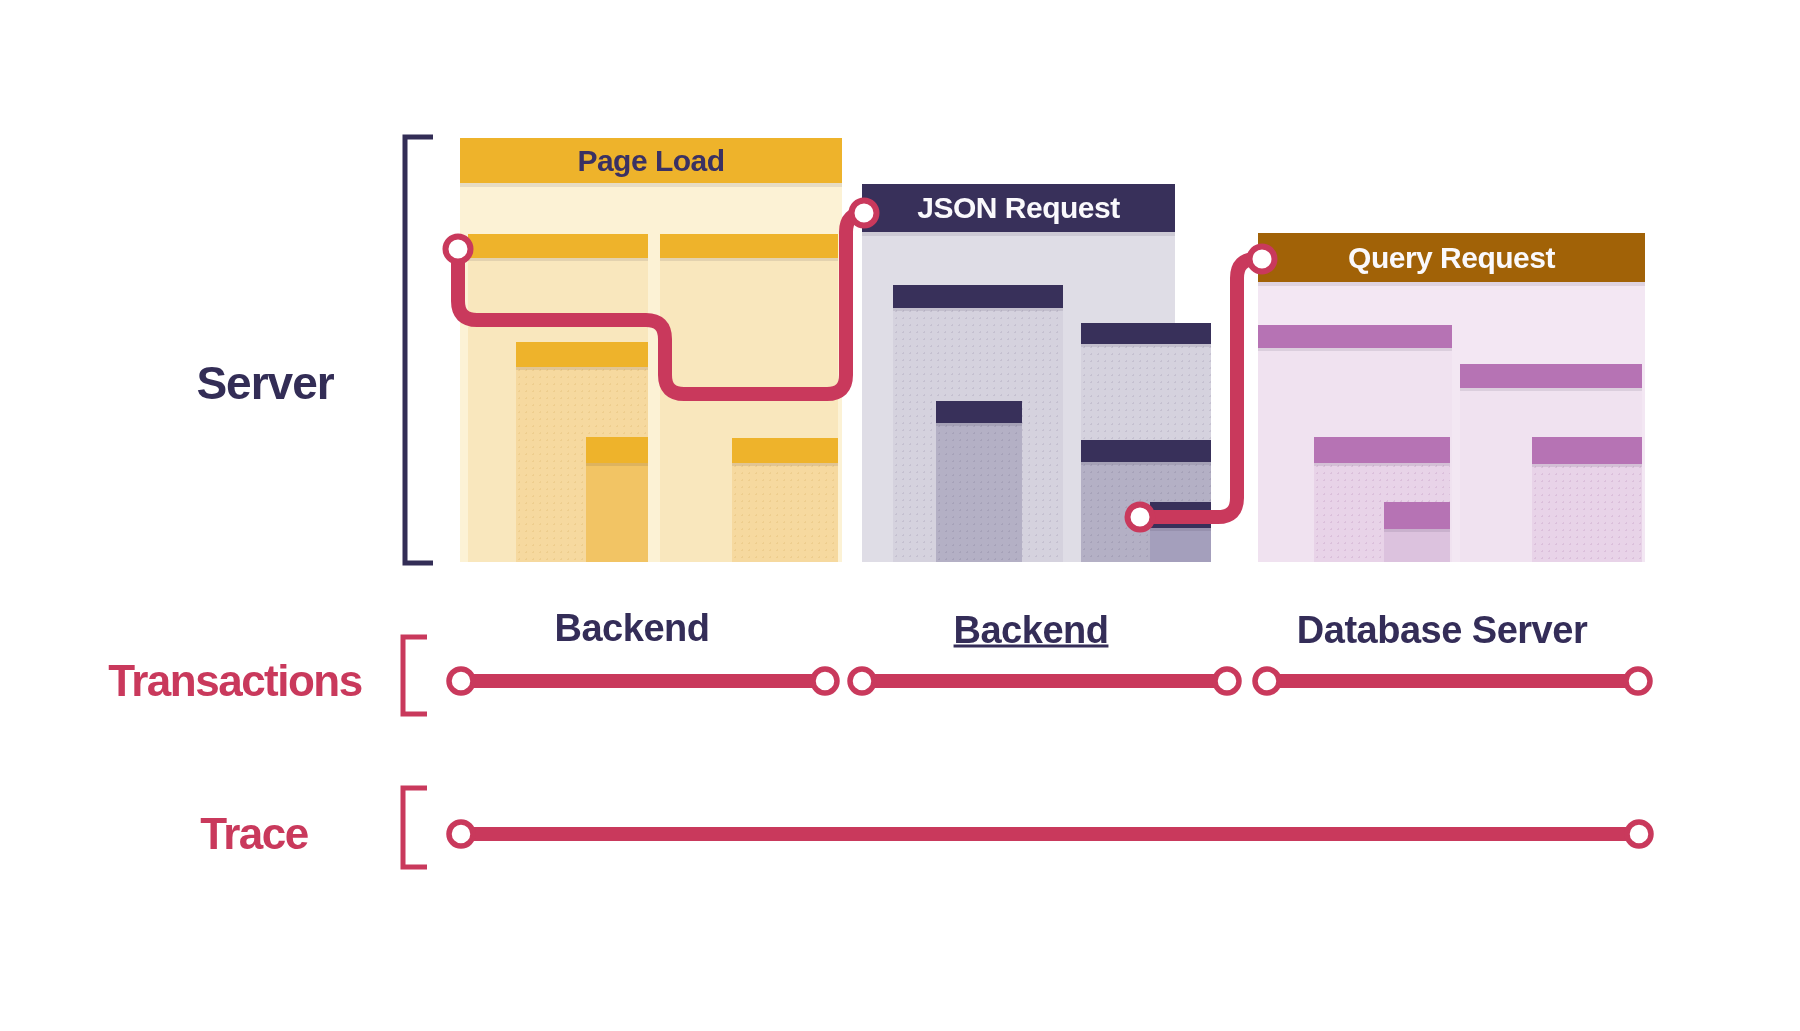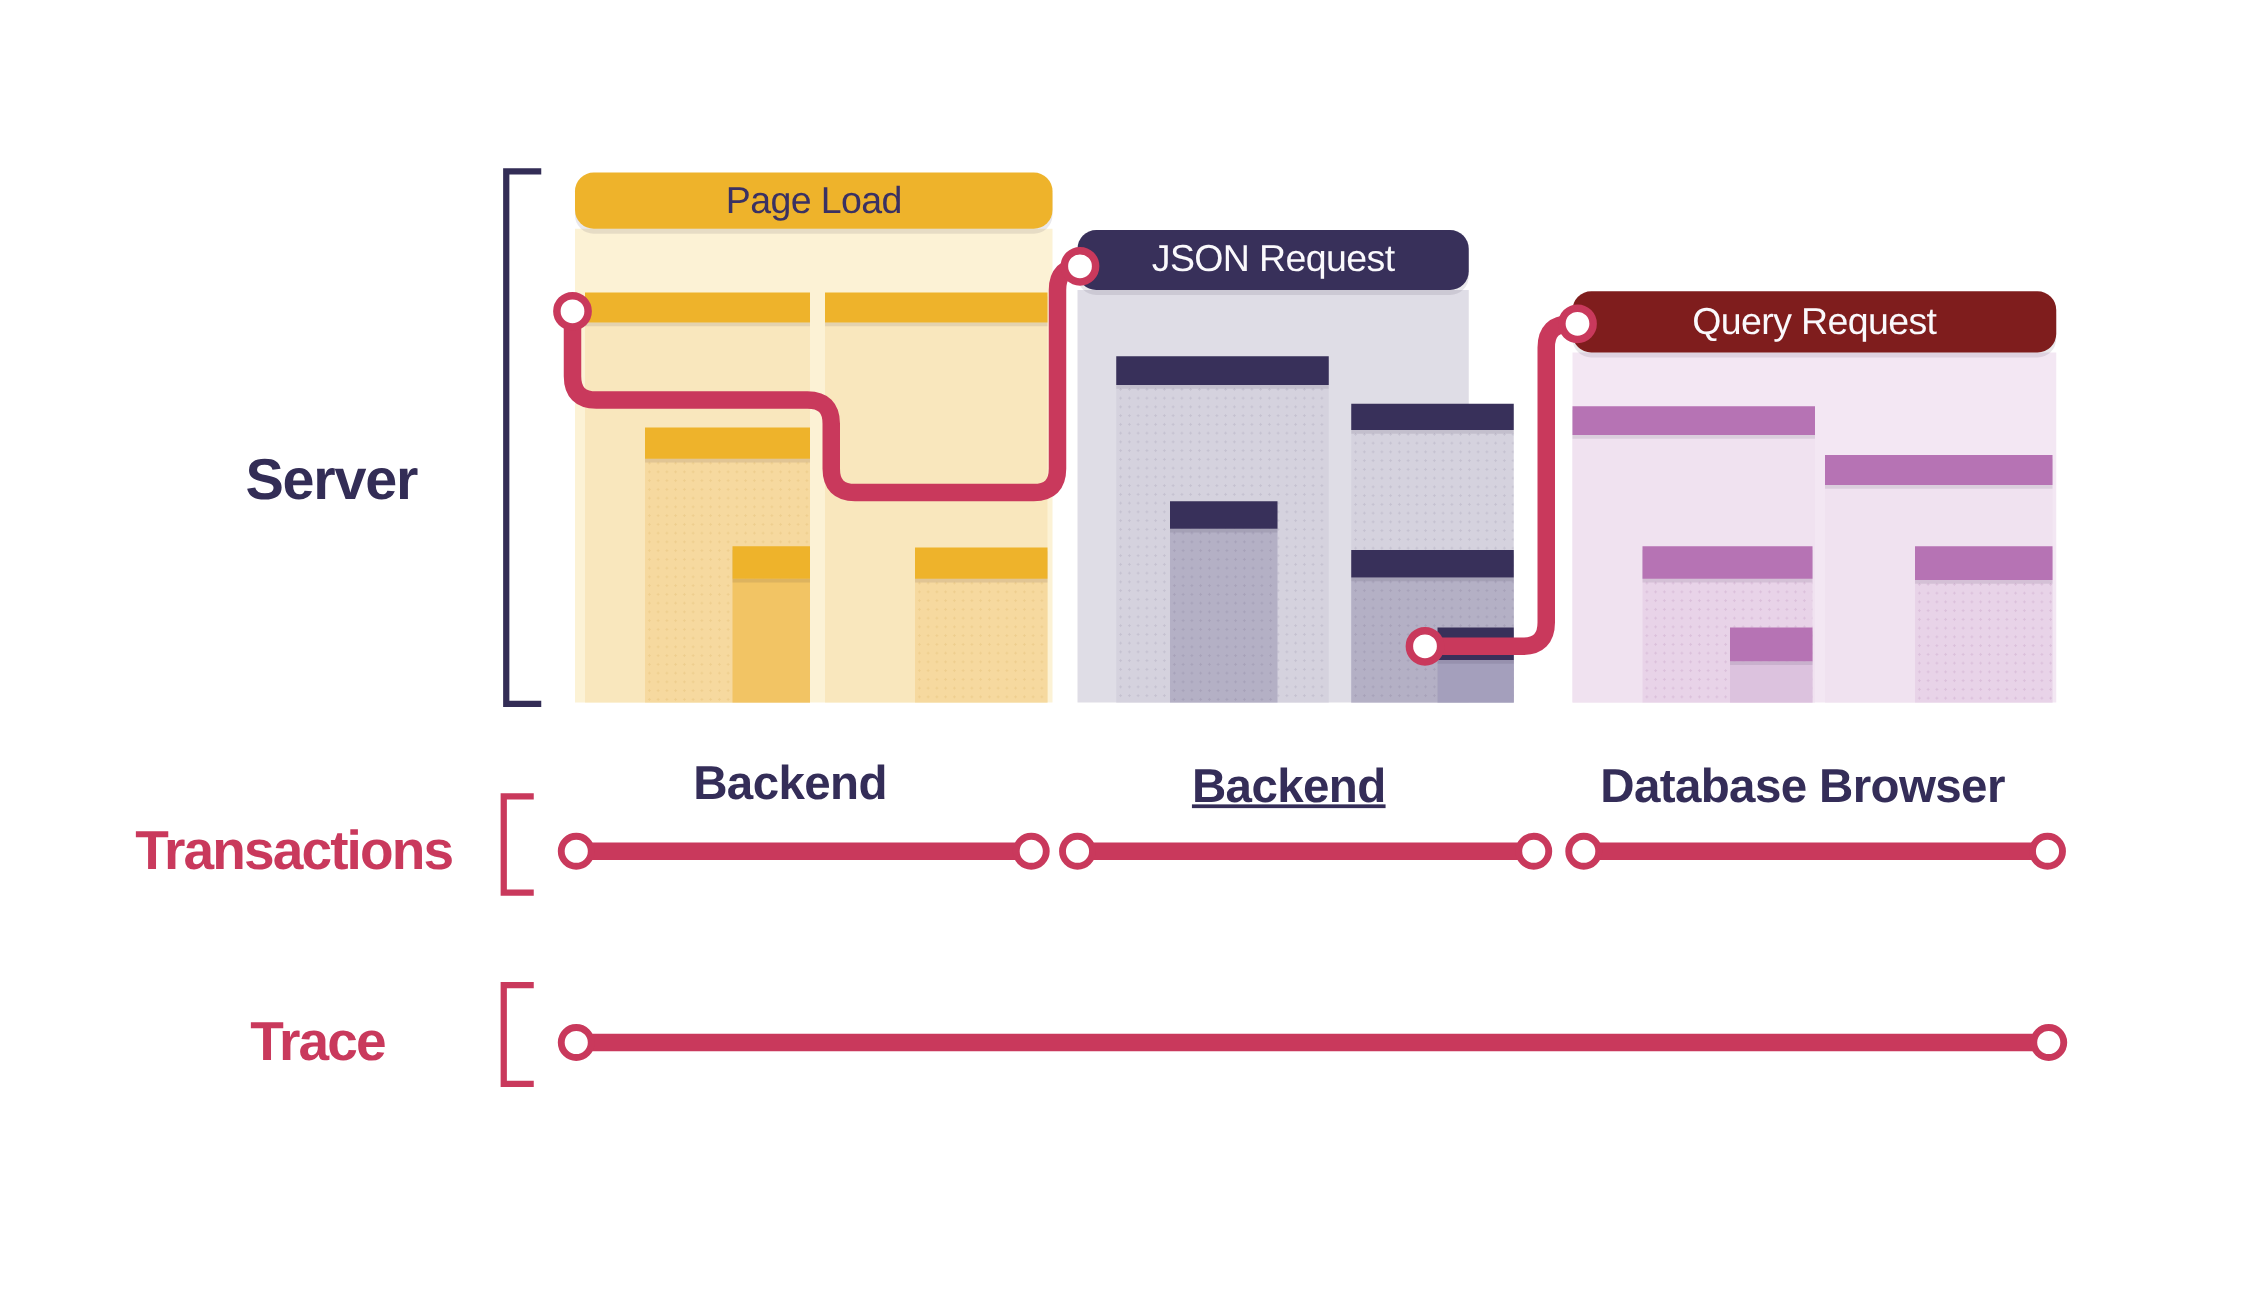--- a/index.html
+++ b/index.html
@@ -6,40 +6,39 @@
   .canvas{
     position:relative;width:1800px;height:1031px;background:#ffffff;overflow:hidden;
     font-family:"Liberation Sans", sans-serif;
   }
   
   .block{position:absolute;}
   .block-body{position:absolute;left:0;right:0;bottom:0;}
   .block-header{
     position:absolute;left:0;right:0;top:0;
     display:flex;align-items:center;justify-content:center;
-    font-weight:normal;font-size:30px;letter-spacing:-0.5px;
+    font-weight:bold;font-size:30px;letter-spacing:-0.5px;
     box-shadow:0 4px 0 rgba(40,25,60,0.10);
     z-index:2;
-    border-radius:15px;
   }
   .bar{position:absolute;}
   .bar-h{position:absolute;left:0;right:0;top:0;box-shadow:0 3px 0 rgba(40,25,60,0.10);}
   .bar-b{position:absolute;left:0;right:0;bottom:0;}
   
   .gold{background:#eeb32b;}
   .y1{background:#fcf2d5;}
   .y2{background:#f9e7bd;}
   .y3{background:#f6d99f;background-image:radial-gradient(rgba(190,140,40,.14) 1px,transparent 1px);background-size:7px 7px;}
   .y4{background:#f2c464;}
   .navy{background:#38305a;}
   .n1{background:#dfdde6;}
   .n2{background:#d5d2de;background-image:radial-gradient(rgba(80,70,110,.12) 1px,transparent 1px);background-size:7px 7px;}
   .n3{background:#b4b0c5;background-image:radial-gradient(rgba(70,60,100,.12) 1px,transparent 1px);background-size:7px 7px;}
   .n4{background:#a49fbc;}
-  .purp{background:#7f1d1d;}
+  .purp{background:#a16207;}
   .purp2{background:#b673b4;}
   .p1{background:#f3e7f3;}
   .p2{background:#f0e2f0;}
   .p3{background:#e8d3e8;background-image:radial-gradient(rgba(150,90,150,.16) 1px,transparent 1px);background-size:7px 7px;}
   .p4{background:#dcc2de;}
   .hdr-dark-text{color:#3a3163;}
   .hdr-light-text{color:#faf9fc;}
   
   .pt-label{
     position:absolute;transform:translate(-50%,-50%);white-space:nowrap;
@@ -170,15 +169,15 @@
     <circle cx="461" cy="834" r="12" fill="#ffffff" stroke="#c9395c" stroke-width="5.5"></circle>
     <circle cx="1639" cy="834" r="12" fill="#ffffff" stroke="#c9395c" stroke-width="5.5"></circle>
   </svg>
 
   <div class="pt-label row-label-navy" style="left:265px;top:383px;">Server</div>
   <div class="pt-label row-label-red" style="left:235px;top:681px;">Transactions</div>
   <div class="pt-label row-label-red" style="left:254px;top:834px;">Trace</div>
 
   <div class="pt-label svc-label" style="left:632px;top:628px;">Backend</div>
   <div class="pt-label svc-label" style="left:1031px;top:630px;text-decoration:underline;">Backend</div>
-  <div class="pt-label svc-label" style="left:1442px;top:630px;">Database Browser</div>
+  <div class="pt-label svc-label" style="left:1442px;top:630px;">Database Server</div>
 
 </div>
 
 </body></html>

